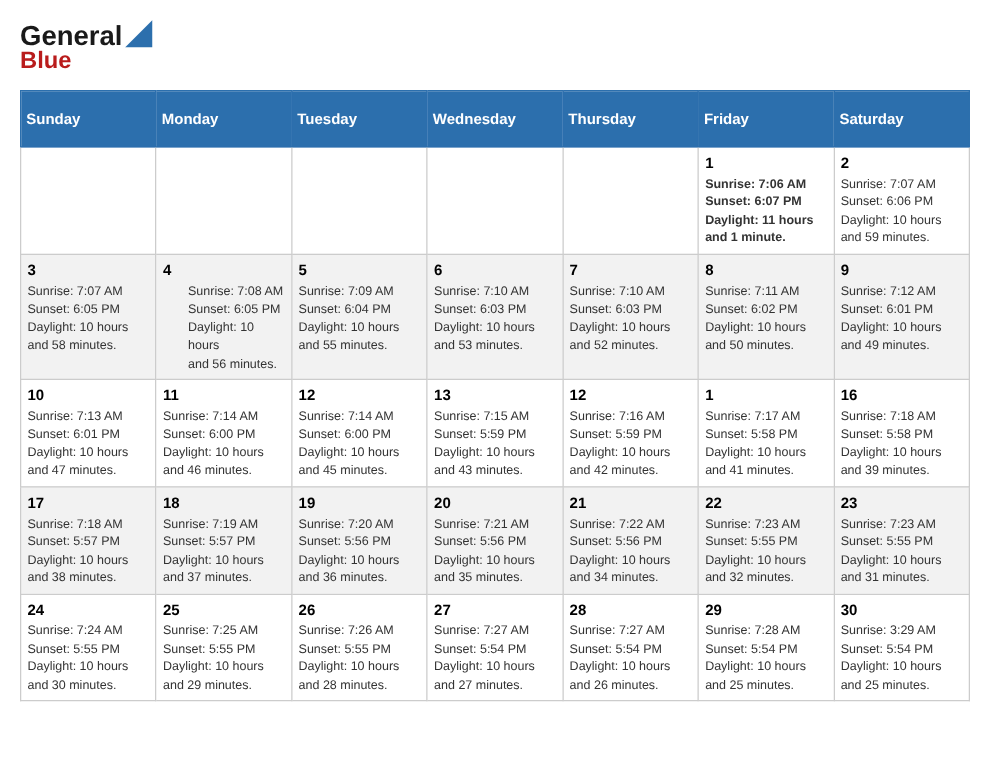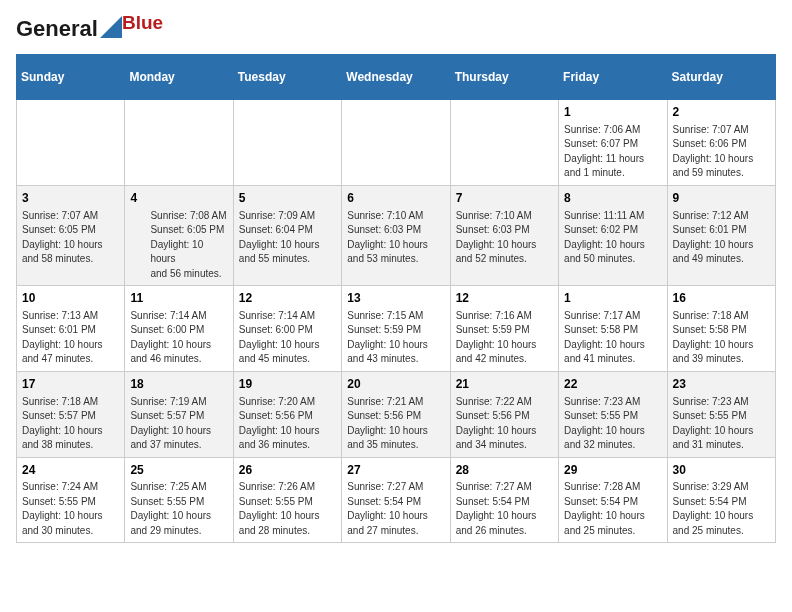--- a/index.html
+++ b/index.html
@@ -75,21 +75,21 @@
     }
     .empty {
       background: #fff !important;
     }
   </style>
 </head>
 <body>
 
 <div class="header">
   <div class="logo-wrapper">
-  <div style="display:flex;flex-direction:row;align-items:flex-start;">
+  <div style="display:flex;flex-direction:column;align-items:flex-start;">
     <div style="display:flex;align-items:center;">
       <span style="font-size:22px;font-weight:bold;color:#1a1a1a;">General</span>
       <svg width="22" height="22" viewBox="0 0 22 22" style="margin-left:2px;margin-top:-4px;">
         <polygon points="0,22 22,0 22,22" fill="#2c6fad"></polygon>
       </svg>
     </div>
     <span style="font-size:19px;font-weight:bold;color:#b91c1c;margin-top:-4px;">Blue</span>
   </div>
 </div>
   <div class="title-block">
@@ -112,21 +112,21 @@
   </thead>
   <tbody id="calendar-body">
   <tr>
         <td class="empty"></td>
         <td class="empty"></td>
         <td class="empty"></td>
         <td class="empty"></td>
         <td class="empty"></td>
         <td>
           <span class="day-num">1</span>
-          <div class="day-info" style="white-space: pre-line;">Sunrise: 7:06 AM
+          <div class="day-info" style="white-space: pre-line; font-weight: bold;">Sunrise: 7:06 AM
 Sunset: 6:07 PM
 Daylight: 11 hours
 and 1 minute.</div>
         </td>
         <td>
           <span class="day-num">2</span>
           <div class="day-info" style="white-space: pre-line;">Sunrise: 7:07 AM
 Sunset: 6:06 PM
 Daylight: 10 hours
 and 59 minutes.</div>
@@ -163,21 +163,21 @@
         </td>
         <td>
           <span class="day-num">7</span>
           <div class="day-info" style="white-space: pre-line;">Sunrise: 7:10 AM
 Sunset: 6:03 PM
 Daylight: 10 hours
 and 52 minutes.</div>
         </td>
         <td>
           <span class="day-num">8</span>
-          <div class="day-info" style="white-space: pre-line;">Sunrise: 11:11 AM
+          <div class="day-info" style="white-space: pre-line;">Sunrise: 7:11 AM
 Sunset: 6:02 PM
 Daylight: 10 hours
 and 50 minutes.</div>
         </td>
         <td>
           <span class="day-num">9</span>
           <div class="day-info" style="white-space: pre-line;">Sunrise: 7:12 AM
 Sunset: 6:01 PM
 Daylight: 10 hours
 and 49 minutes.</div>

